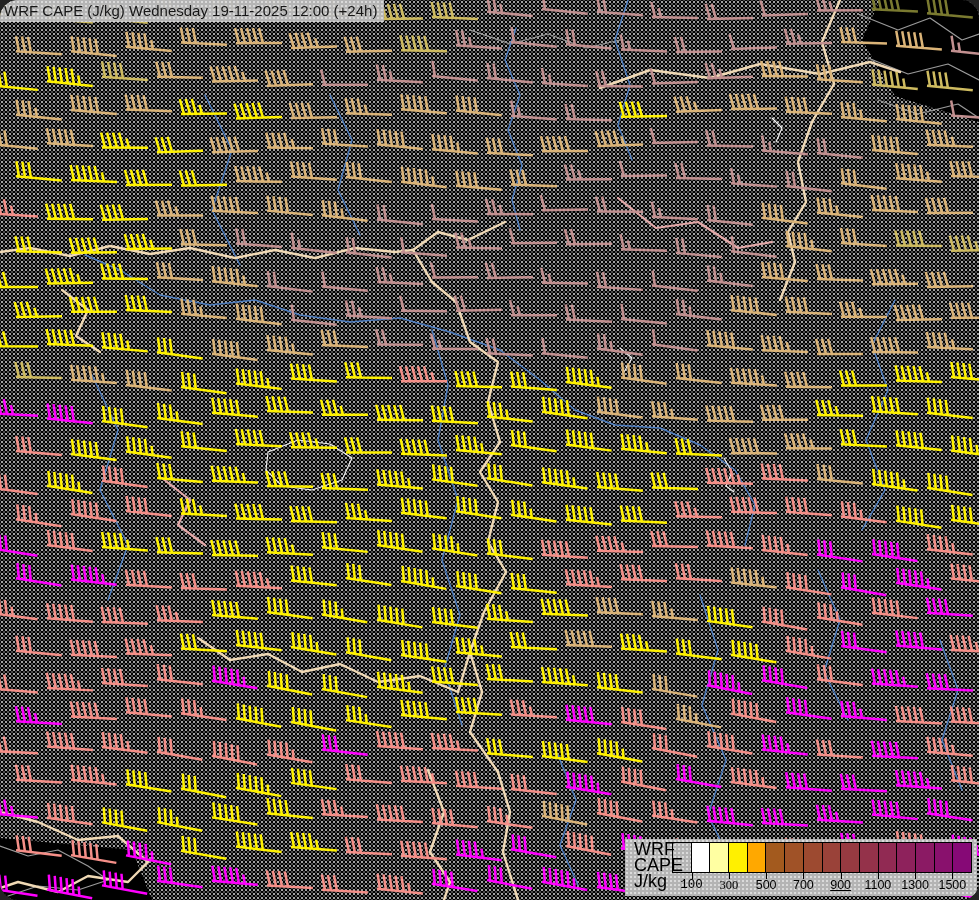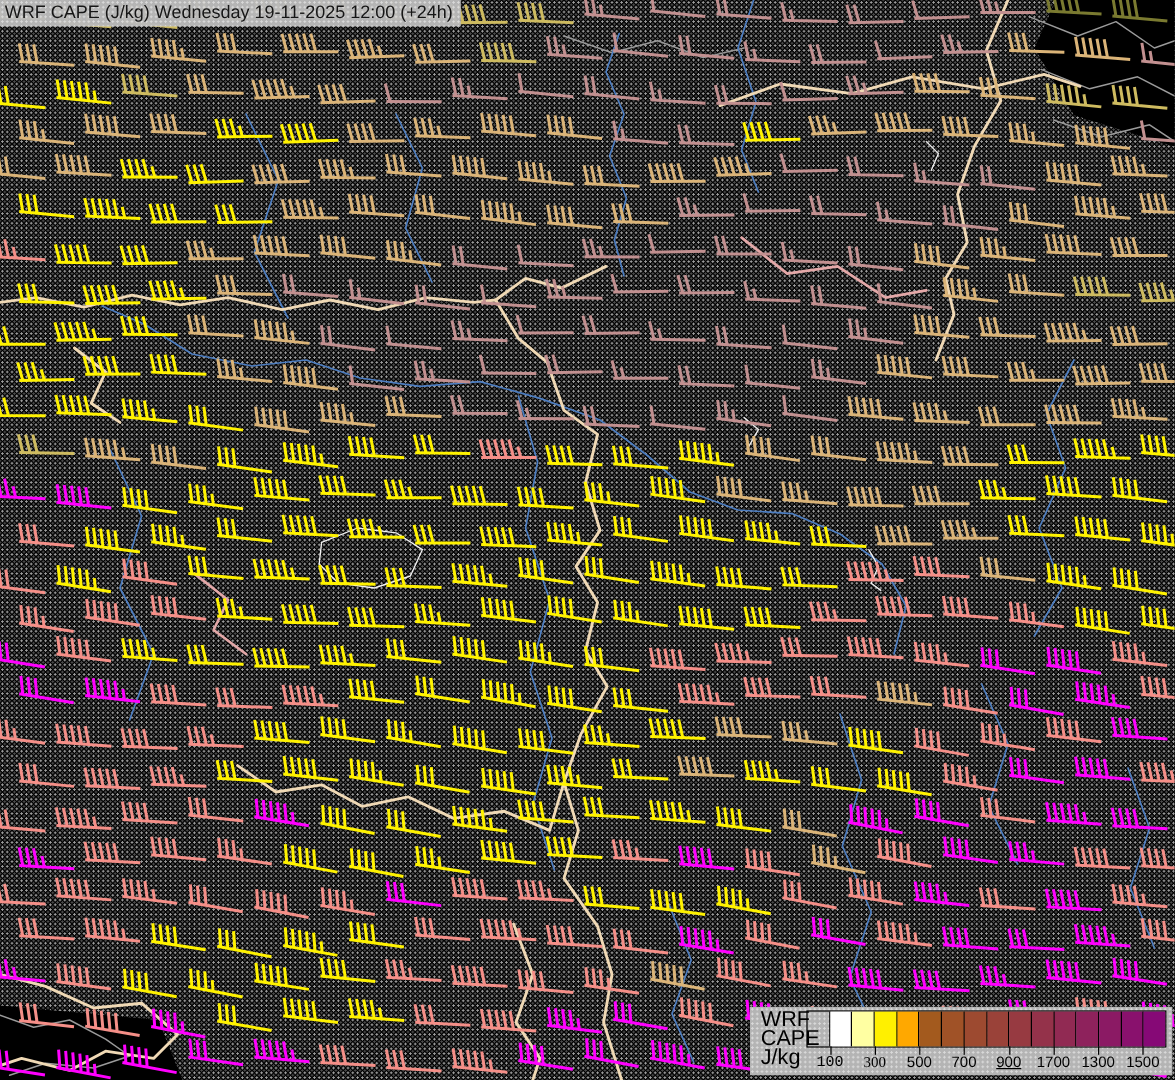--- a/index.html
+++ b/index.html
@@ -5,20 +5,21 @@
   html,body{margin:0;padding:0;background:#222;}
   .stage{
     position:relative;width:979px;height:900px;overflow:hidden;
     background-color:#000;
     background-image:
       radial-gradient(circle, rgba(215,215,215,.75) .8px, transparent .95px),
       radial-gradient(circle, rgba(215,215,215,.35) .8px, transparent .95px);
     background-size:4px 4px,4px 4px;
     background-position:0 0,2px 2px;
     font-family:"Liberation Sans", sans-serif;
+    border-radius:18px;
   }
   .map-svg{position:absolute;left:0;top:0;z-index:1;}
   .titlebar{position:absolute;left:0;top:0;z-index:6;}
   .titleline{
     width:max-content;
     background:rgba(186,186,186,.97);
     background-image:radial-gradient(circle, rgba(255,255,255,.45) .8px, transparent .95px);
     background-size:4px 4px;
     color:#161616;font-size:15px;line-height:17px;
     padding:2px 7px 3px 4px;white-space:nowrap;
@@ -599,21 +600,21 @@
         <div class="legend-num" style="left: 66.625px; font-family: Liberation Mono, monospace;">100</div>
         <div class="legend-tick" style="left: 103.875px;"></div>
         <div class="legend-num" style="left: 103.875px; font-family: Liberation Serif, serif;">300</div>
         <div class="legend-tick" style="left: 141.125px;"></div>
         <div class="legend-num" style="left: 141.125px;">500</div>
         <div class="legend-tick" style="left: 178.375px;"></div>
         <div class="legend-num" style="left: 178.375px;">700</div>
         <div class="legend-tick" style="left: 215.625px;"></div>
         <div class="legend-num" style="left: 215.625px; text-decoration: underline;">900</div>
         <div class="legend-tick" style="left: 252.875px;"></div>
-        <div class="legend-num" style="left: 252.875px;">1700</div>
+        <div class="legend-num" style="left: 252.875px;">1100</div>
         <div class="legend-tick" style="left: 290.125px;"></div>
         <div class="legend-num" style="left: 290.125px;">1300</div>
         <div class="legend-tick" style="left: 327.375px;"></div>
         <div class="legend-num" style="left: 327.375px;">1500</div>
       </div>
   </div>
 
 </div>
 
 </body></html>

